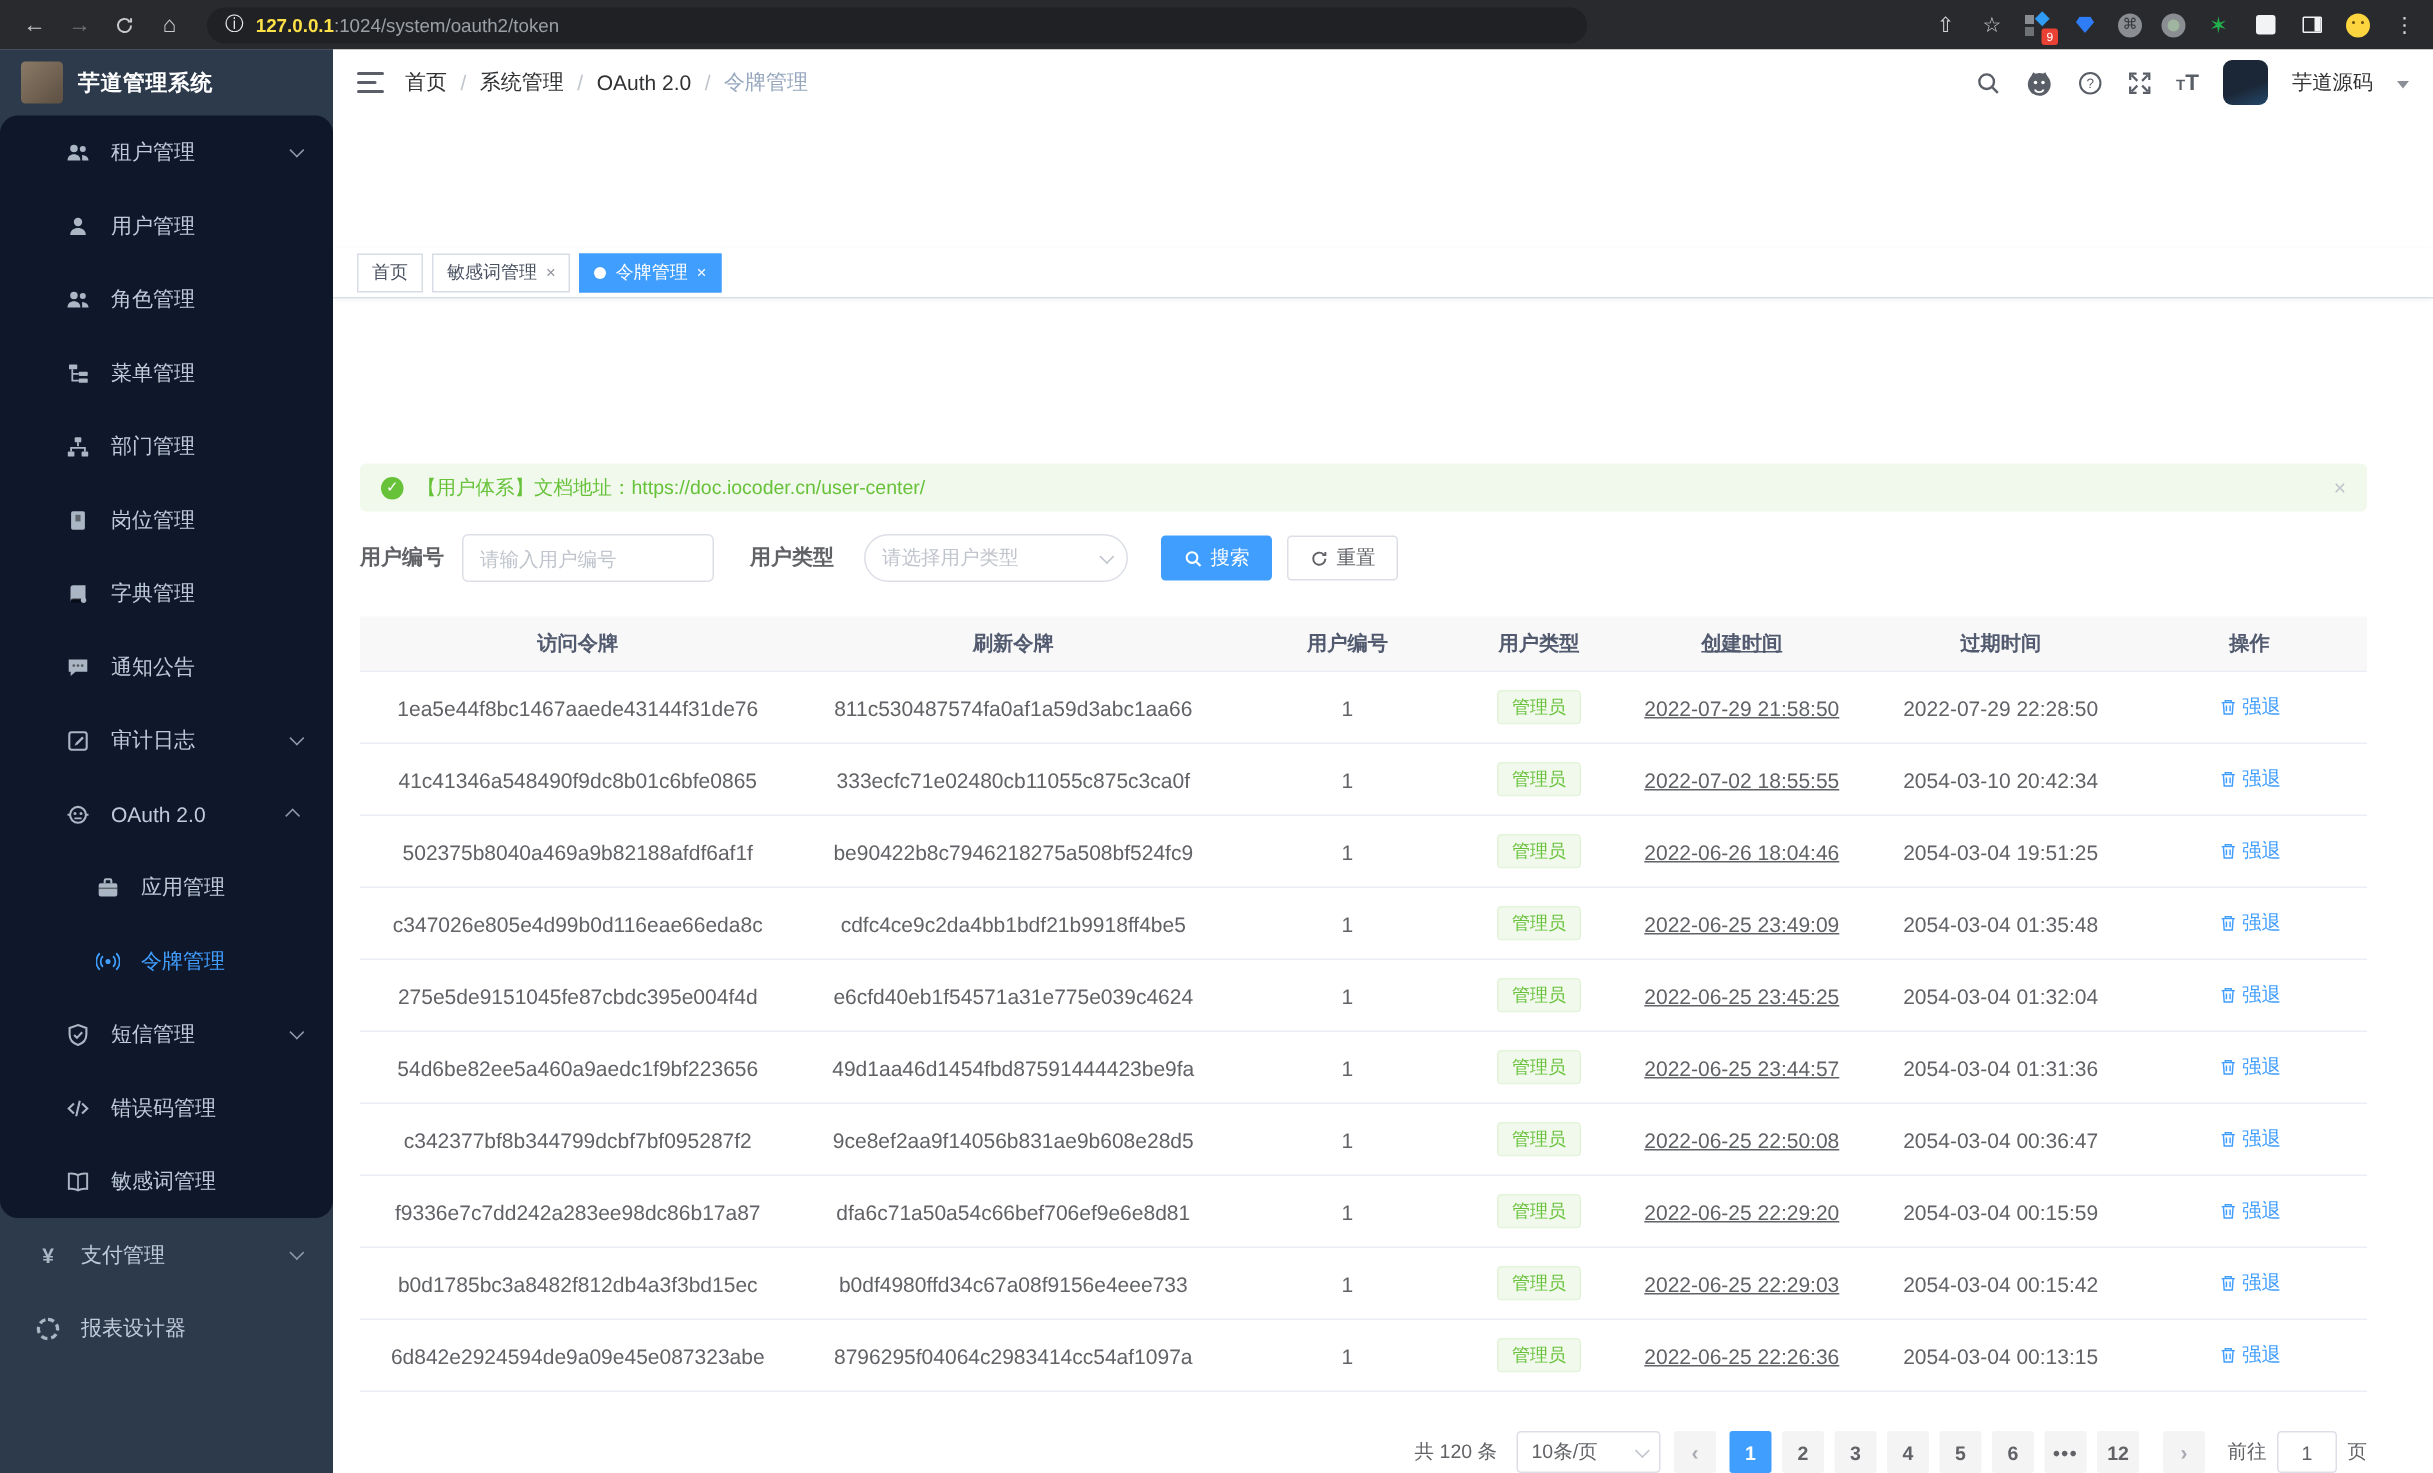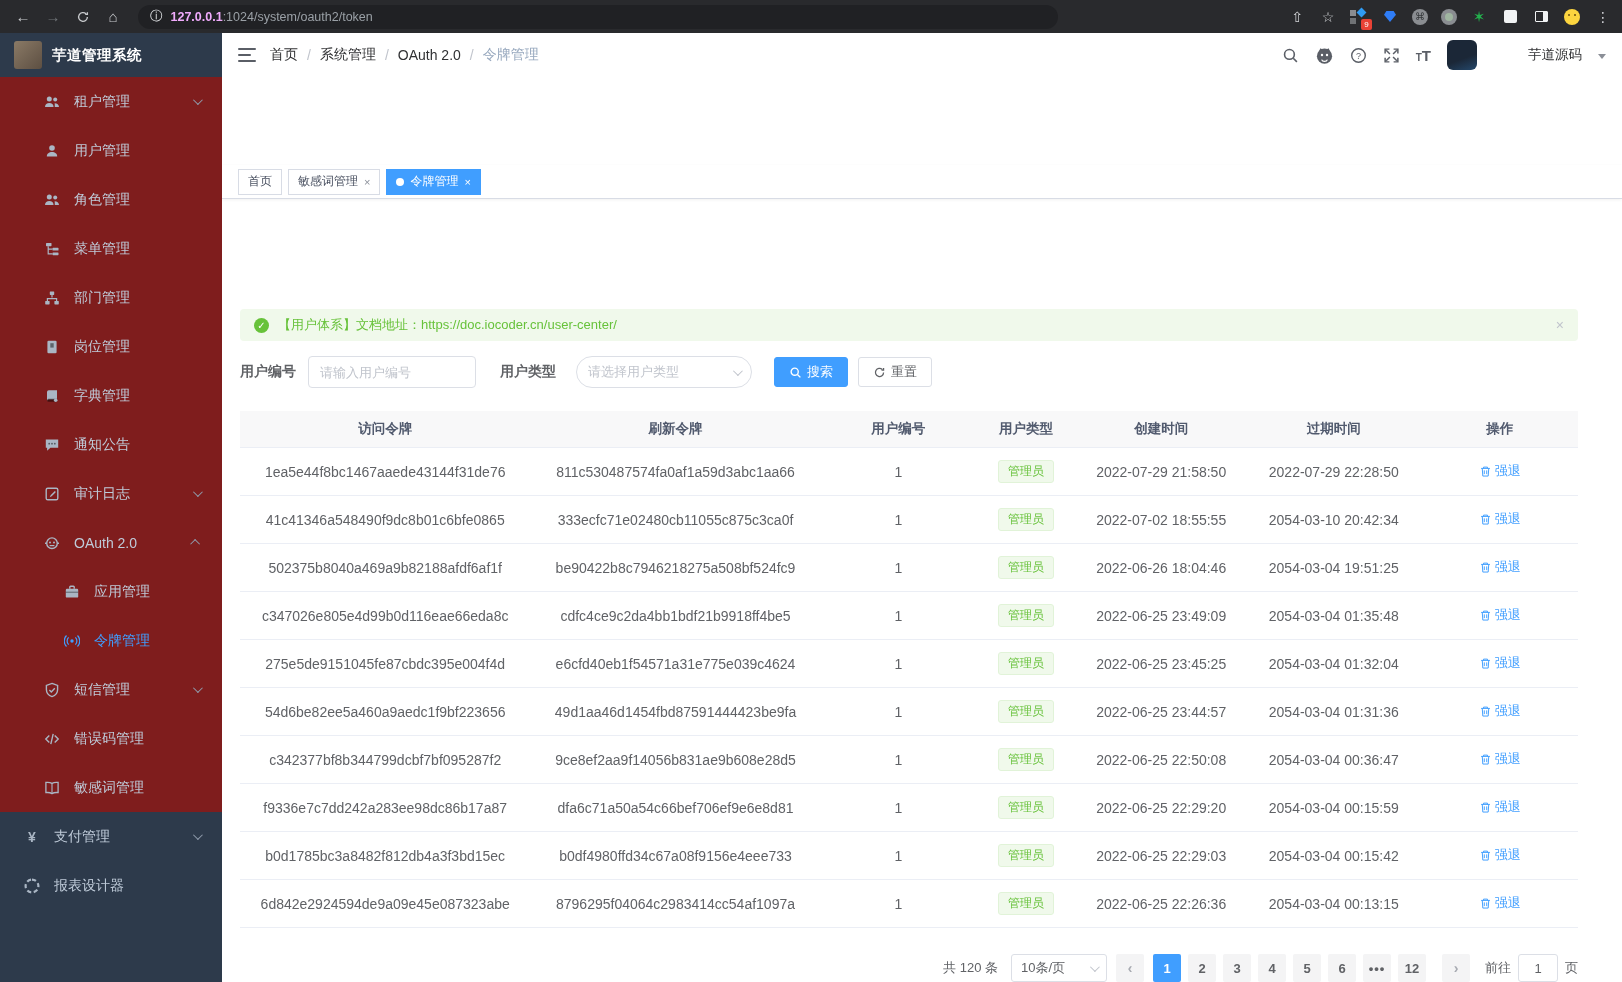--- a/index.html
+++ b/index.html
@@ -6,21 +6,21 @@
   html,body { width:1622px; height:982px; overflow:hidden; background:#fff;
     font-family:"Liberation Sans","DejaVu Sans",sans-serif; }
   .icon{display:inline-flex;align-items:center;justify-content:center;line-height:1;}
   .icon svg{display:block;}
 
   
   .browser-bar{height:33px;background:#292a2d;display:flex;align-items:center;padding:0 10px;gap:4px;}
   .nav-btn{width:26px;height:26px;border-radius:50%;display:flex;align-items:center;justify-content:center;color:#c8cacd;font-size:15px;}
   .nav-btn.dim{color:#717579;}
   .url-pill{flex:1;height:24px;max-width:920px;background:#202124;border-radius:13px;display:flex;align-items:center;padding:0 12px;margin:0 8px;color:#e8eaed;font-size:12.5px;gap:8px;}
-  .url-pill .host{color:#f0abfc;font-weight:600;}
+  .url-pill .host{color:#fde047;font-weight:600;}
   .url-pill .path{color:#9aa0a6;}
   .browser-actions{display:flex;align-items:center;gap:13px;margin-left:auto;color:#c8cacd;}
   .b-ico{font-size:14px;color:#d2d4d7;display:inline-flex;align-items:center;justify-content:center;width:18px;height:18px;position:relative;}
   .ext-cluster{position:relative;width:18px;height:18px;}
   .ext-cluster .sq1{position:absolute;left:0;top:2px;width:6px;height:6px;background:#8a8d91;}
   .ext-cluster .sq2{position:absolute;left:0;top:10px;width:6px;height:6px;background:#6f7control3;background:#6f7275;}
   .ext-cluster .dia{position:absolute;left:8px;top:1px;width:7px;height:7px;background:#2f9bf4;transform:rotate(45deg);}
   .ext-badge{position:absolute;right:-4px;bottom:-4px;background:#e94235;color:#fff;font-size:8px;min-width:11px;height:11px;border-radius:2px;display:flex;align-items:center;justify-content:center;padding:0 2px;}
   .gem{width:12px;height:11px;background:#2f7df6;clip-path:polygon(20% 0,80% 0,100% 35%,50% 100%,0 35%);}
   .circle-ico{width:16px;height:16px;border-radius:50%;background:#8a8d91;display:flex;align-items:center;justify-content:center;color:#34373a;font-size:10px;}
@@ -32,21 +32,21 @@
   .panel-ico::after{content:"";position:absolute;right:0;top:0;width:4px;height:100%;background:#f1f3f4;}
   .emoji-ico{width:16px;height:16px;border-radius:50%;background:#fcd53f;position:relative;}
   .emoji-ico::after{content:"";position:absolute;left:4px;top:5px;width:2px;height:2px;border-radius:50%;background:#6b4c10;box-shadow:6px 0 0 #6b4c10;}
 
   
   .app{display:flex;height:949px;}
   .sidebar{width:222px;background:#2d3a4b;flex-shrink:0;display:flex;flex-direction:column;}
   .logo-bar{height:44px;background:#2d3a4b;display:flex;align-items:center;padding:0 14px;gap:10px;flex-shrink:0;}
   .logo-img{width:28px;height:28px;border-radius:3px;background:#7a6a58;background:linear-gradient(135deg,#8a7a66,#5d4f42);flex-shrink:0;}
   .logo-title{color:#fff;font-size:14.5px;font-weight:700;letter-spacing:.5px;}
-  .submenu-block{background:#7f1d1d;}
+  .submenu-block{background:#0f172a;border-radius:12px;}
   .side-item{height:49px;display:flex;align-items:center;gap:14px;color:#bfcbd9;font-size:14px;cursor:pointer;}
   .side-item .icon{color:#aab6c4;width:16px;}
   .side-item.lv0{padding-left:24px;}
   .side-item.lv1{padding-left:44px;}
   .side-item.lv2{padding-left:64px;}
   .side-item.active{color:#409eff;}
   .side-item.active .icon{color:#409eff;}
   .side-item .arrow{margin-left:auto;margin-right:22px;width:7px;height:7px;border-right:1.5px solid #8f9bab;border-bottom:1.5px solid #8f9bab;}
   .arrow.down{transform:rotate(45deg) translateY(-2px);}
   .arrow.up{transform:rotate(-135deg) translateY(-2px);}
@@ -58,21 +58,21 @@
   .hamburger i:nth-child(2){width:70%;}
   .breadcrumb{display:flex;align-items:center;gap:9px;font-size:14px;}
   .crumb{color:#303133;font-weight:500;cursor:pointer;}
   .crumb.muted{color:#97a8be;font-weight:400;cursor:default;}
   .crumb-sep{color:#c0c4cc;}
   .top-actions{margin-left:auto;display:flex;align-items:center;gap:16px;color:#5a5e66;}
   .top-actions .icon{color:#5a5e66;}
   .fontsize-ico{font-weight:700;font-size:15px;color:#5a5e66;}
   .fontsize-ico small{font-size:10px;}
   .avatar{width:30px;height:30px;border-radius:6px;background:#16202e;background:linear-gradient(160deg,#1b2737 60%,#24486b);}
-  .user-name{font-size:13.5px;color:#303133;margin-left:35px;}
+  .user-name{font-size:13.5px;color:#303133;}
   .caret-down{width:0;height:0;border-left:4px solid transparent;border-right:4px solid transparent;border-top:5px solid #8b8f97;margin-top:3px;}
 
   .tags-bar{height:34px;border-bottom:1px solid #d8dce5;box-shadow:0 1px 3px rgba(0,0,0,.06);display:flex;align-items:center;padding:0 16px;gap:6px;}
   .tag-item{height:26px;display:inline-flex;align-items:center;gap:6px;border:1px solid #d8dce5;background:#fff;color:#495060;font-size:12px;padding:0 9px;cursor:pointer;}
   .tag-item .tag-close{font-size:11px;color:#8b909a;}
   .tag-item.active{background:#409eff;border-color:#409eff;color:#fff;}
   .tag-item.active .tag-close{color:#fff;}
   .tag-dot{width:8px;height:8px;border-radius:50%;background:#fff;}
 
   .content{padding:22px 0 0 18px;width:1356px;}
@@ -89,21 +89,21 @@
   .sel-caret{width:7px;height:7px;border-right:1.3px solid #c0c4cc;border-bottom:1.3px solid #c0c4cc;transform:rotate(45deg) translateY(-2px);}
   .btn{height:30px;border-radius:3px;border:1px solid #dcdfe6;background:#fff;color:#606266;font-size:13px;display:inline-flex;align-items:center;gap:5px;padding:0 14px;cursor:pointer;}
   .btn-primary{background:#409eff;border-color:#409eff;color:#fff;margin-left:12px;}
   .btn .icon{color:inherit;}
 
   .table{margin-top:22px;width:1338px;font-size:13.5px;border-bottom:1px solid #ebeef5;}
   .thead{display:flex;background:#f8f8f9;height:36px;align-items:center;color:#515a6e;font-weight:700;}
   .trow{display:flex;height:48px;align-items:center;border-top:1px solid #ebeef5;color:#606266;font-size:14px;}
   .cell{text-align:center;padding:0 4px;overflow:hidden;white-space:nowrap;}
   .c1{width:21.7%;} .c2{width:21.7%;} .c3{width:11.6%;} .c4{width:7.5%;}
-  .c5{width:12.7%;} .c6{width:13.1%;} .c7{width:11.7%;}
+  .c5{width:12.7%;text-decoration:underline;} .c6{width:13.1%;} .c7{width:11.7%;}
   .badge{display:inline-block;background:#f0f9eb;border:1px solid #e1f3d8;color:#67c23a;font-size:12px;border-radius:3px;padding:2px 9px;}
   .act-link{color:#409eff;font-size:13px;display:inline-flex;align-items:center;gap:3px;cursor:pointer;}
   .act-link .icon{color:#409eff;}
 
   .pagination{width:1338px;margin-top:26px;display:flex;align-items:center;justify-content:flex-end;gap:9px;font-size:13px;color:#606266;}
   .pg-total{margin-right:4px;}
   .pg-size{width:96px;height:28px;border:1px solid #dcdfe6;border-radius:3px;display:flex;align-items:center;justify-content:space-between;padding:0 9px;color:#606266;cursor:pointer;}
   .pg-btn{min-width:28px;height:28px;border-radius:2px;background:#f4f4f5;color:#606266;display:inline-flex;align-items:center;justify-content:center;font-weight:700;font-size:13px;cursor:pointer;padding:0 4px;}
   .pg-btn.arrow-btn{color:#a8abb2;font-size:14px;}
   .pg-btn.active{background:#409eff;color:#fff;}

